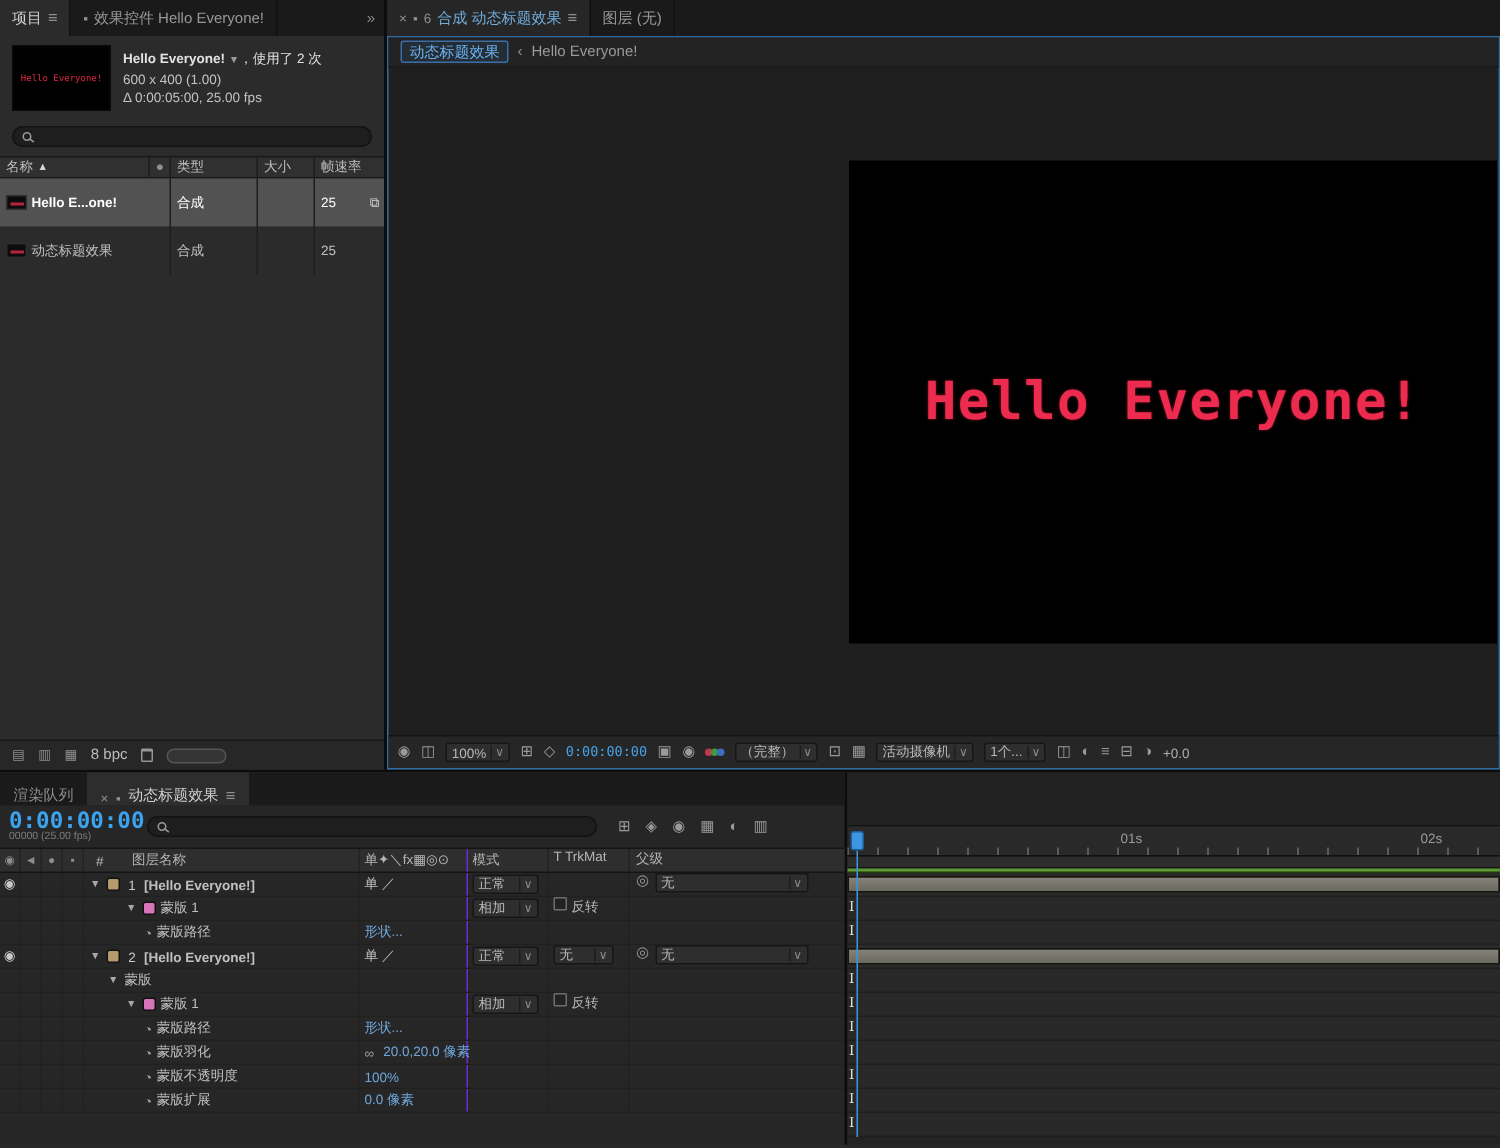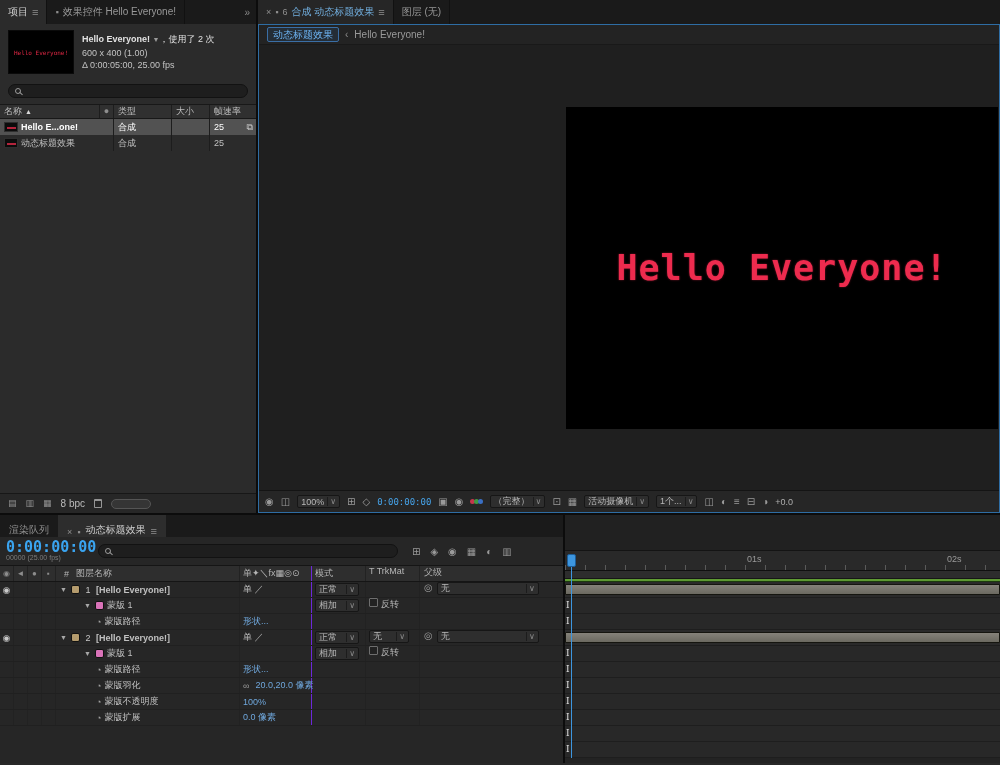--- a/index.html
+++ b/index.html
@@ -35,21 +35,21 @@
 .pv-line1 .car{font-size:7px;color:#9a9a9a}
 .proj-search{padding:4px 8px 6px;flex:none}
 .ptable-head{height:15px;background:#303030;border-top:1px solid #181818;border-bottom:1px solid #181818;display:flex;align-items:center;font-size:9px;color:#bdbdbd;flex:none}
 .pc{padding:0 4px;border-right:1px solid #1d1d1d;display:flex;align-items:center;gap:3px;height:100%;overflow:hidden;white-space:nowrap}
 .pc-name{flex:1}
 .pc-label{width:14px;justify-content:center}
 .pc-type{width:58px}
 .pc-size{width:38px}
 .pc-fps{width:46px;border-right:none}
 .sort{color:#d8d8d8;font-size:7px}
-.prow{height:16px;display:flex;align-items:center;font-size:9px;color:#c0c0c0;position:relative}
+.prow{height:32px;display:flex;align-items:center;font-size:9px;color:#c0c0c0;position:relative}
 .prow.sel{background:#525252;color:#fff}
 .item-icon{width:14px;height:10px;background:#0c0c0c;border:1px solid #2e2e2e;position:relative;flex:none}
 .item-icon::after{content:'';position:absolute;left:2px;top:4px;width:9px;height:2px;background:#b3243c}
 .usage-ic{position:absolute;right:3px;color:#cfcfcf;font-size:9px}
 .proj-fill{flex:1}
 .proj-footer{height:20px;background:#272727;border-top:1px solid #171717;display:flex;align-items:center;gap:9px;padding:0 8px;flex:none}
 .trash{width:8px;height:9px;border:1px solid #969696;border-top:2px solid #969696;border-radius:1px}
 .pill{width:40px;height:10px;border:1px solid #555;border-radius:5px;background:#353535}
 
 
@@ -325,21 +325,21 @@
 
       <div class="tl-head">
         <div class="c-gutter">
           <span class="gcell">◉</span>
           <span class="gcell">◄</span>
           <span class="gcell">●</span>
           <span class="gcell">▪</span>
         </div>
         <div class="c-name">
           <span style="margin-left:8px">#</span>
-          <span style="margin-left:4px">图层名称</span>
+          <span style="margin-left:16px">图层名称</span>
         </div>
         <div class="c-switch">
           <span>单✦＼fx▦◎⊙</span>
         </div>
         <div class="c-mode">
           <span>模式</span>
         </div>
         <div class="c-trk">
           <span>T TrkMat</span>
         </div>
@@ -459,20 +459,36 @@
               </span>
             </div>
           </div>
           <div class="tl-row">
             <div class="c-gutter">
               <span class="gcell"></span>
               <span class="gcell"></span>
               <span class="gcell"></span>
               <span class="gcell"></span>
             </div>
+            <div class="c-name" style="padding-left: 16px;">
+              <span class="twirl">▼</span>
+              <span class="lname">蒙版</span>
+            </div>
+            <div class="c-switch"></div>
+            <div class="c-mode"></div>
+            <div class="c-trk"></div>
+            <div class="c-parent"></div>
+          </div>
+          <div class="tl-row">
+            <div class="c-gutter">
+              <span class="gcell"></span>
+              <span class="gcell"></span>
+              <span class="gcell"></span>
+              <span class="gcell"></span>
+            </div>
             <div class="c-name" style="padding-left: 28px;">
               <span class="twirl">▼</span>
               <span class="swatch mask"></span>
               <span class="lname">蒙版 1</span>
             </div>
             <div class="c-switch"></div>
             <div class="c-mode">
               <span class="dd mode">
                 <span>相加</span>
                 <span class="ddc">∨</span>

